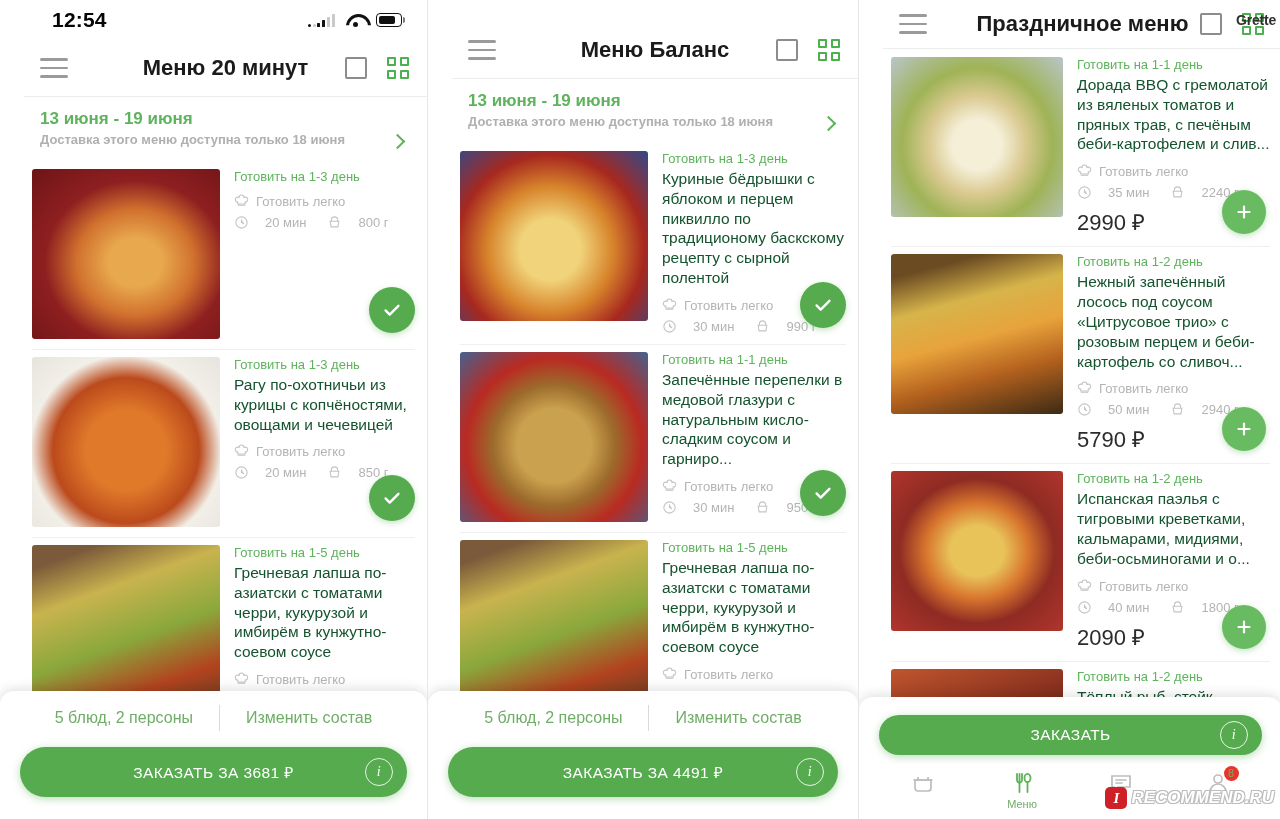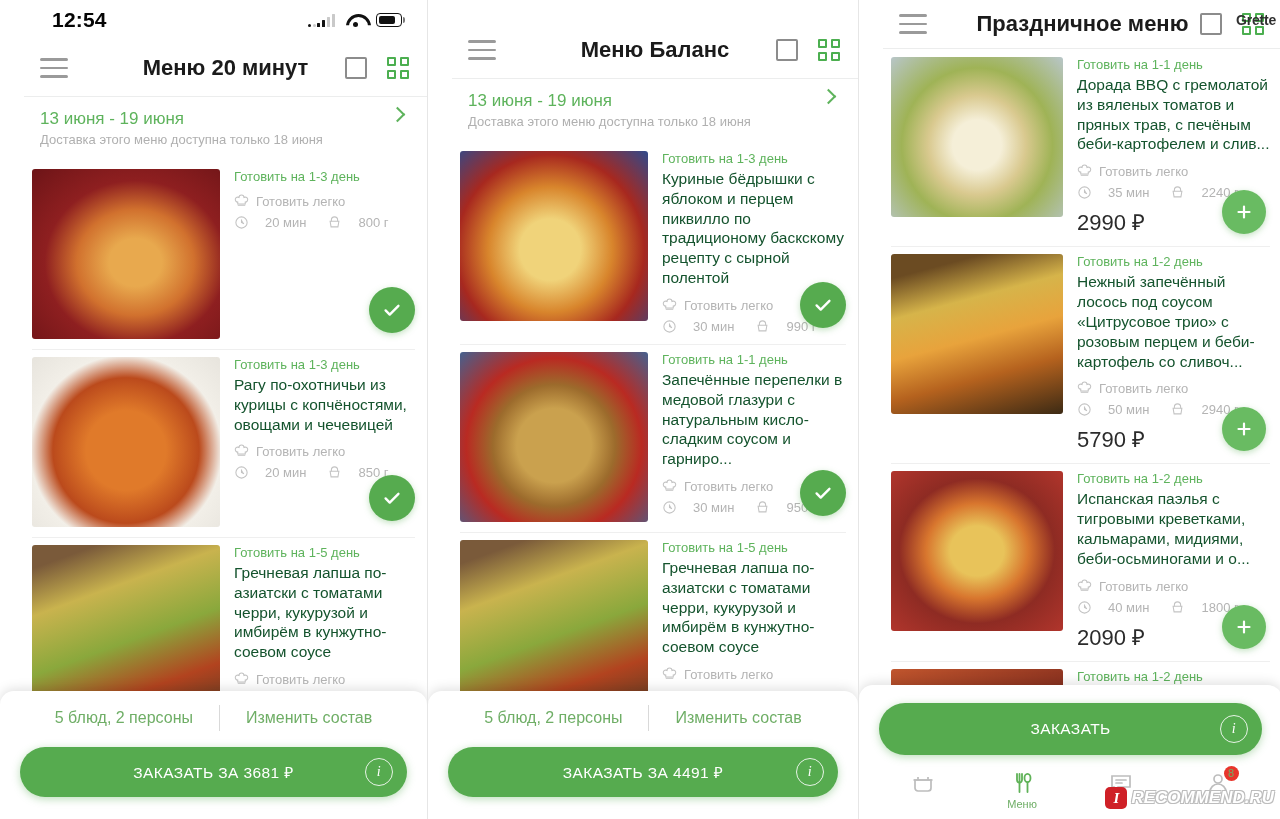--- a/index.html
+++ b/index.html
@@ -44,21 +44,21 @@
   .appbar-title { position:absolute; left:0; right:0; text-align:center;
     font-size:22px; font-weight:bold; color:#1b1b1b; pointer-events:none; }
   .appbar-actions { margin-left:auto; display:flex; align-items:center; gap:20px; z-index:2; }
   .sq-icon { width:22px; height:22px; border:2.4px solid #8c8c8c; border-radius:2px; }
   .grid-icon { width:22px; height:22px; display:grid; grid-template-columns:1fr 1fr;
     grid-template-rows:1fr 1fr; gap:4px; }
   .grid-icon i { display:block; background:#ffffff; border:2.4px solid #4caf50; border-radius:1px; }
   .hr { height:1px; background:#eceded; }
 
   
-  .weekrow { padding:12px 16px 14px 16px; display:flex; align-items:flex-start; position:relative; }
+  .weekrow { padding:12px 16px 14px 16px; display:flex; align-items:flex-end; position:relative;font-weight:bold; }
   .weekrow .wk-main { flex:1; }
   .wk-range { font-size:17px; color:#5eb35c; margin-bottom:3px; }
   .wk-sub { font-size:13px; color:#b0b0b0; }
   .chev { width:11px; height:11px; border-right:2.4px solid #5eb35c;
     border-bottom:2.4px solid #5eb35c; transform:rotate(-45deg); margin-right:8px; }
 
   
   .dishlist { position:relative; }
   .dish { display:flex; padding:8px 12px 10px 8px; position:relative; }
   .dish + .dish::before { content:""; position:absolute; left:8px; right:12px; top:0;
@@ -597,21 +597,21 @@
       <div class="dish">
         <div class="thumb img-last" style="height:60px;"></div>
         <div class="dish-body">
           <div class="dish-day">Готовить на 1-2 день</div>
           <div class="dish-title">Тёплый рыб. стейк. Колбай</div>
         </div>
       </div>
     </div>
 
     <div class="bottomsheet">
-      <div class="orderbtn" style="margin:18px 20px 10px 20px;height:52px;">
+      <div class="orderbtn" style="margin:18px 20px 10px 20px;height:40px;">
         <span>ЗАКАЗАТЬ</span>
         <span class="info-circle">i</span>
       </div>
       <div class="tabbar">
         <div class="tab">
           <svg width="26" height="24" viewBox="0 0 26 24" fill="none" stroke="#bdbdbd" stroke-width="1.7">
             <path d="M5 9h16v8a3 3 0 0 1-3 3H8a3 3 0 0 1-3-3z"></path>
               <path d="M3.5 9h19"></path>
               <path d="M8 9V6M18 9V6"></path>
             </svg>

